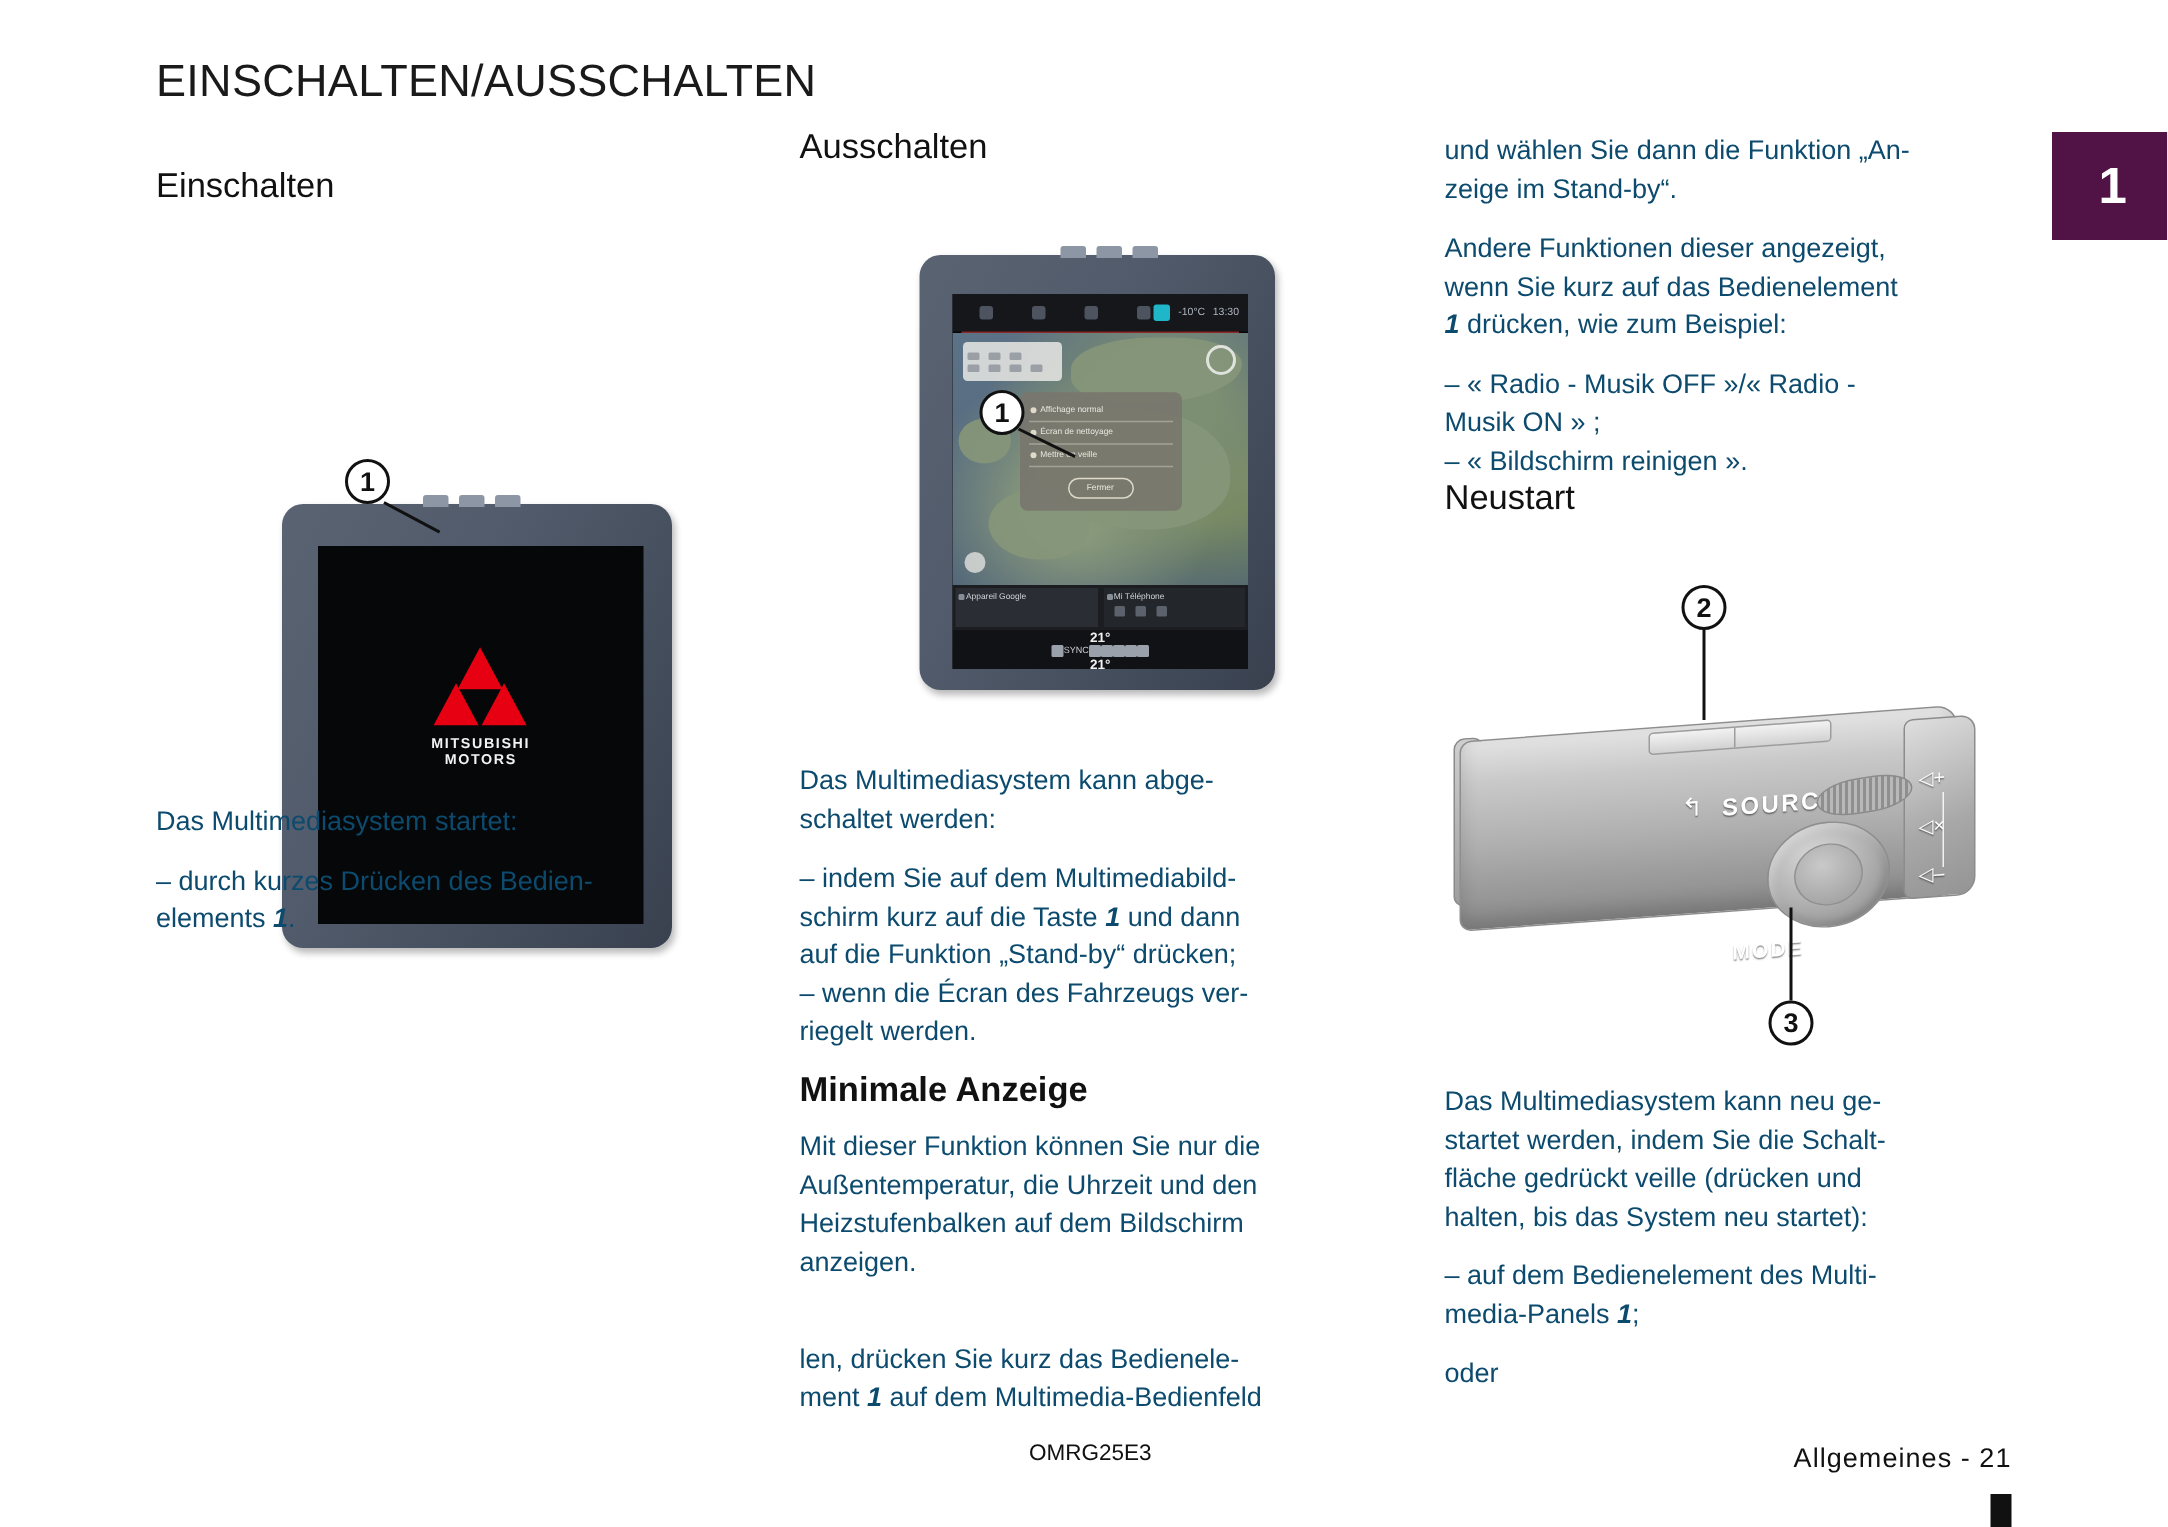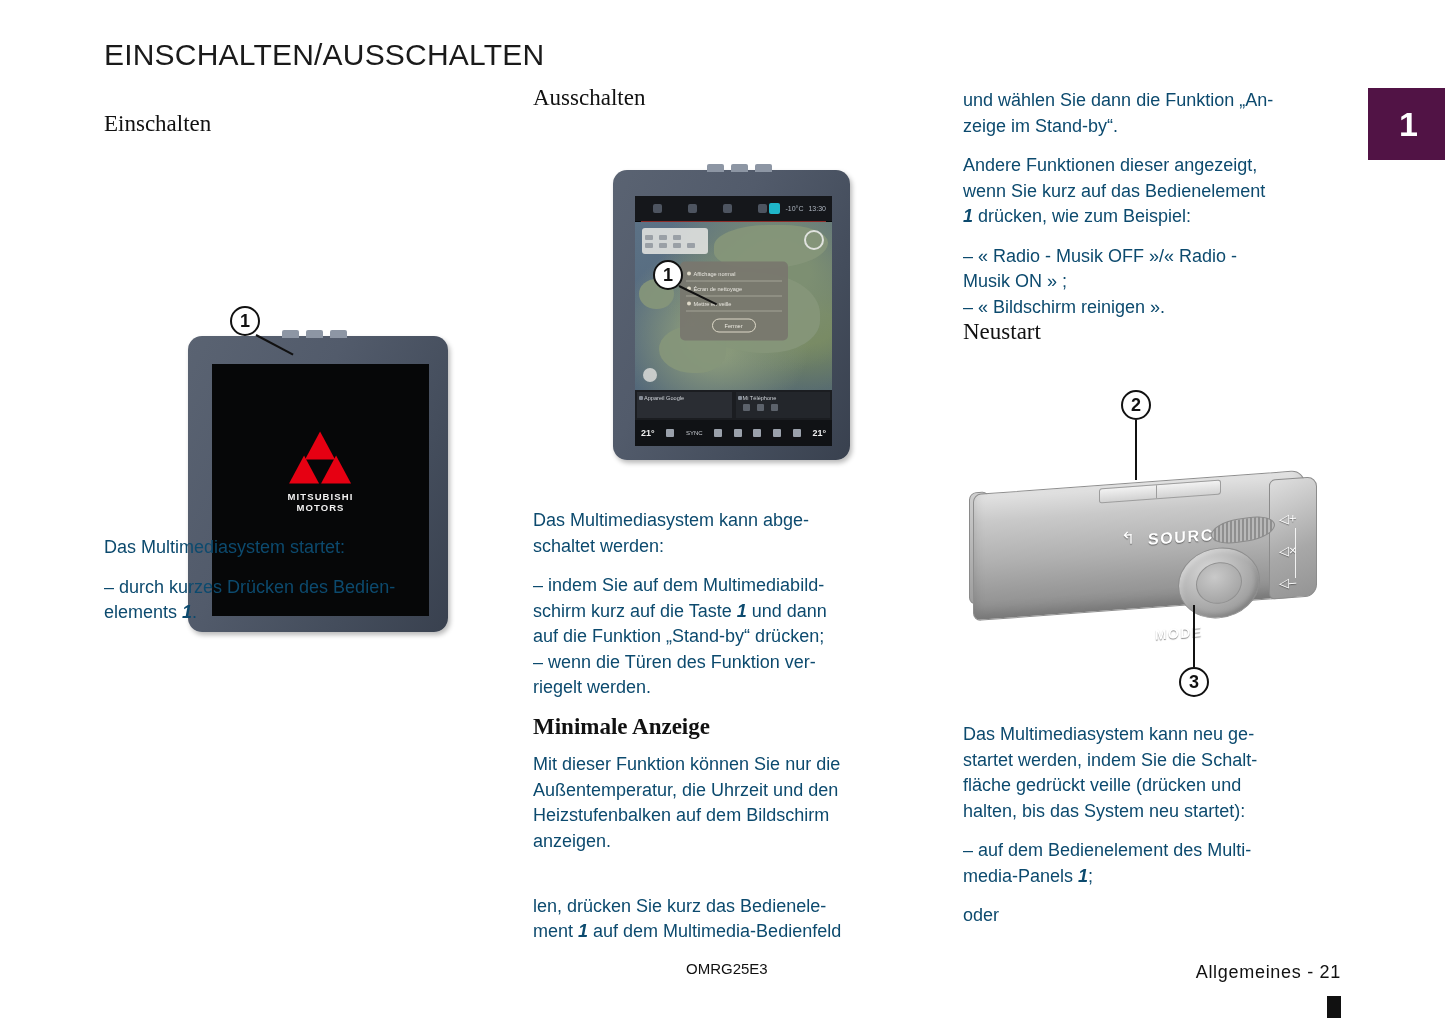--- a/index.html
+++ b/index.html
@@ -59,21 +59,20 @@
   #col-left  { left: 104px; }
   #col-mid   { left: 533px; }
   #col-right { left: 963px; width: 392px; }
 
   .sub-head {
     font-size: 23px;
     font-weight: normal;
     color: #111111;
     margin: 0;
     line-height: 1.2;
-    font-family: Liberation Serif, serif;
   }
   .sub-head.bold-head {
     font-weight: bold;
   }
   p.body {
     font-size: 18px;
     line-height: 25.5px;
     margin: 0 0 14px 0;
     color: #0c4a6e;
   }
@@ -279,21 +278,21 @@
   }
   .map-cards .card.media { background: #2a2d33; }
   .map-cards .card.phone { background: #23262b; display: flex; flex-direction: column; }
   .map-cards .phone-keys { display: flex; gap: 7px; padding: 3px 0 0 7px; }
   .map-cards .phone-keys i { width: 7px; height: 7px; background: #5c626b; border-radius: 1px; display: block; }
 
   .map-climate {
     position: absolute; left: 0; right: 0; bottom: 0; height: 26px;
     background: #101215;
     display: flex; align-items: center; justify-content: space-between;
-    padding: 0 6px; box-sizing: border-box;
+    padding: 0 6px; box-sizing: border-box; flex-direction: column;
   }
   .map-climate .temp { font-size: 9px; color: #f0f0f0; font-weight: bold; }
   .map-climate .mid {
     flex: 1; display: flex; align-items: center; justify-content: space-around;
     padding: 0 6px;
   }
   .map-climate .mid i {
     width: 8px; height: 8px; background: #9aa1ab; border-radius: 1px; display: block;
   }
   .map-climate .mid .sync { font-size: 6px; color: #c8ccd2; }
@@ -593,21 +592,21 @@
       <p class="body">
         <span>Das Multimediasystem kann abge-</span><br>
         <span>schaltet werden:</span>
       </p>
       <p class="body tight">
         <span>– indem Sie auf dem Multimediabild-</span><br>
         <span>schirm kurz auf die Taste </span><span class="ital">1</span><span> und dann</span><br>
         <span>auf die Funktion „Stand-by“ drücken;</span>
       </p>
       <p class="body tight">
-        <span>– wenn die Türen des Funktion ver-</span><br>
+        <span>– wenn die Écran des Fahrzeugs ver-</span><br>
         <span>riegelt werden.</span>
       </p>
     </div>
 
     <div style="position:absolute;left:0;top:713px;width:400px;">
       <h2 class="sub-head bold-head">Minimale Anzeige</h2>
     </div>
 
     <div style="position:absolute;left:0;top:752px;width:400px;">
       <p class="body">

